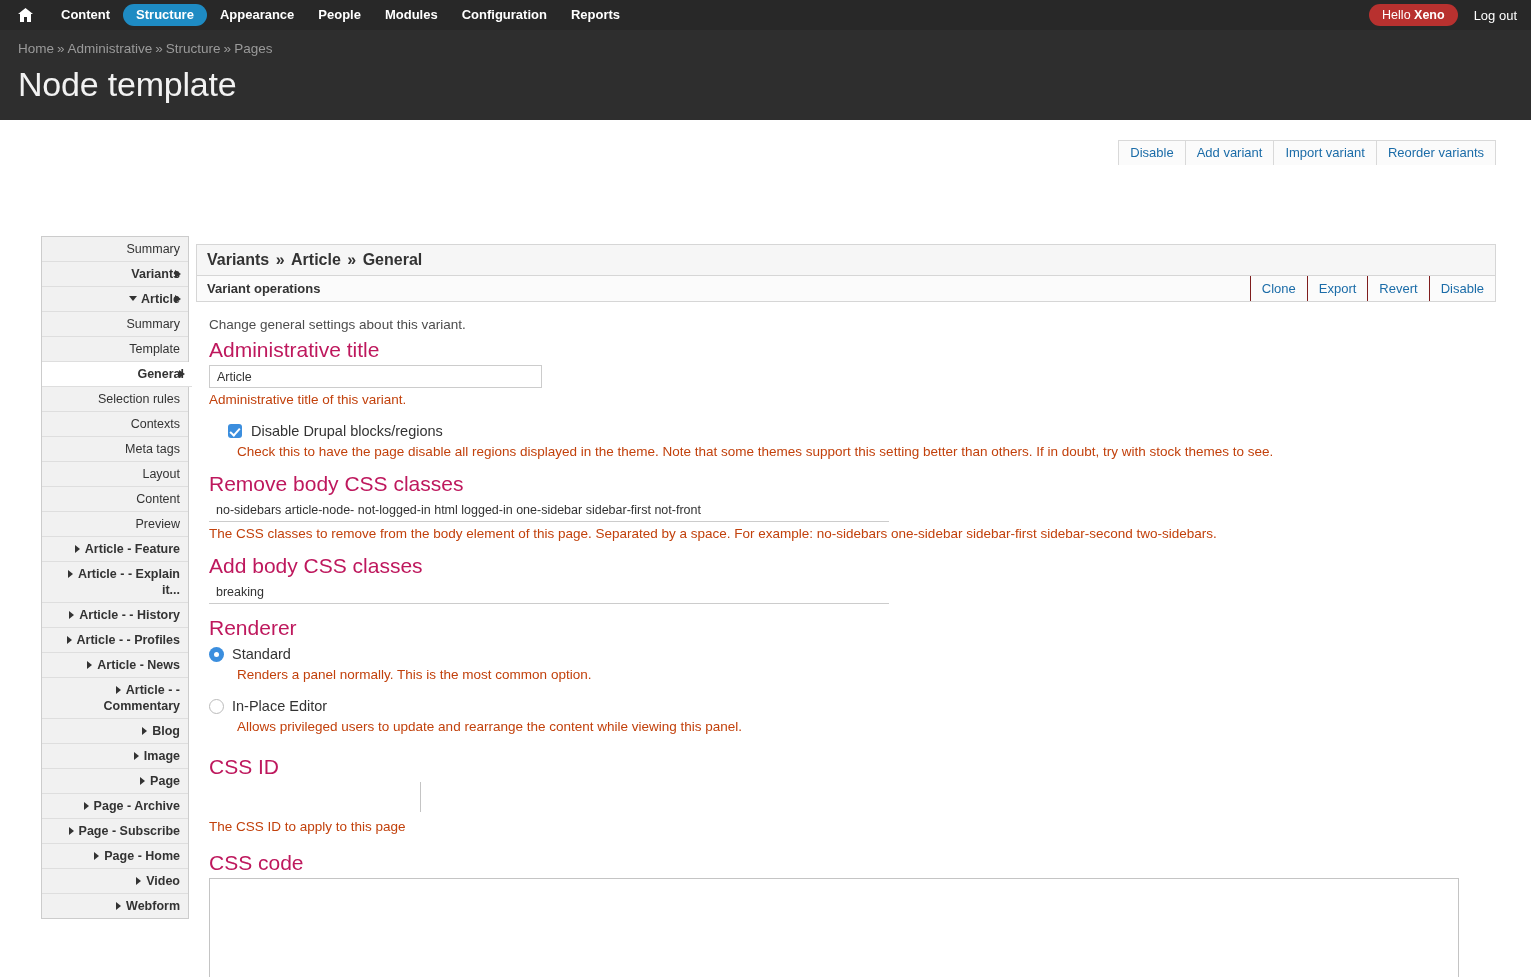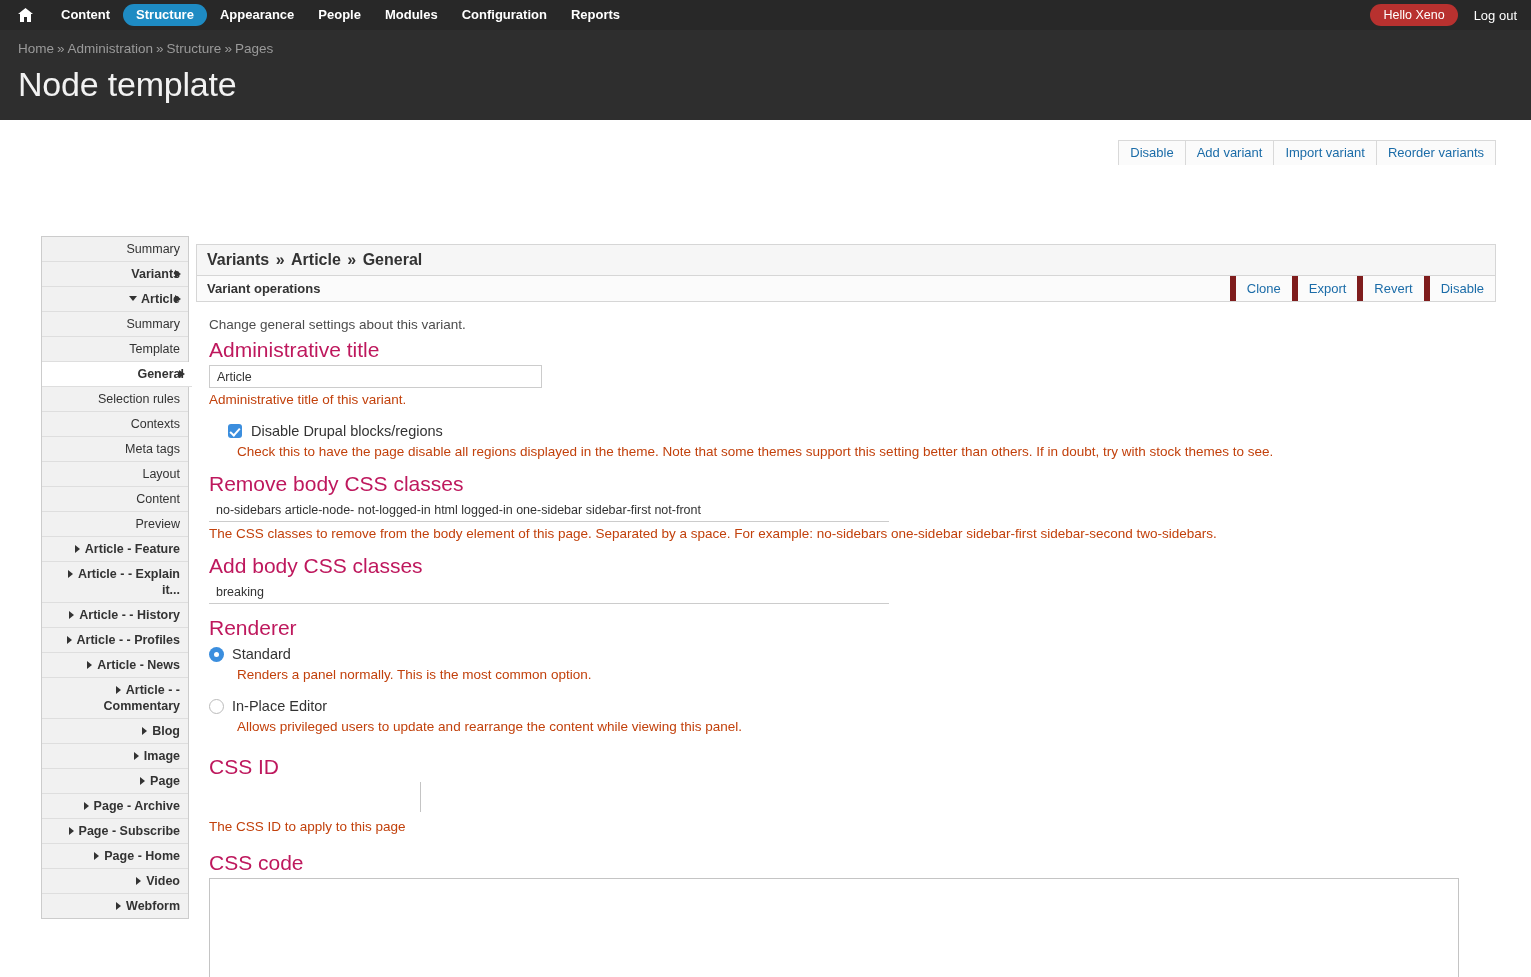--- a/index.html
+++ b/index.html
@@ -50,21 +50,21 @@
   .user-pill {
     background: #b8312f;
     color: #fff;
     font-size: 12.5px;
     border-radius: 11px;
     padding: 4px 13px;
     line-height: 14px;
     white-space: nowrap;
     cursor: pointer;
   }
-  .user-pill b { font-weight: normal; text-align: center; }
+  .user-pill b { font-weight: bold; text-align: center; }
   .logout-link {
     color: #fff;
     font-size: 13px;
     margin-left: 16px;
     white-space: nowrap;
     cursor: pointer;
   }
 
   
   .page-header {
@@ -217,21 +217,21 @@
   .ops-links {
     position: absolute;
     right: 0; top: 0;
     display: flex;
     height: 100%;
   }
   .ops-links .op {
     font-size: 13px;
     color: #1b6ca8;
     padding: 5px 11px;
-    border-left: 6px solid #7f1d1d;
+    border-left: 1px solid #7f1d1d;
     cursor: pointer;
     line-height: 16px;
     white-space: nowrap;
   }
 
   
   .form-area {
     padding: 14px 0 0 13px;
     width: 1270px;
   }
@@ -372,21 +372,21 @@
       <div class="menu-item">Configuration</div>
       <div class="menu-item">Reports</div>
     </div>
   <div class="bar-right">
     <div class="user-pill"><span>Hello </span><b>Xeno</b></div>
     <div class="logout-link">Log out</div>
   </div>
 </div>
 
 <div class="page-header">
-  <div class="breadcrumb" id="breadcrumb"><span class="crumb">Home</span><span class="sep">»</span><span class="crumb">Administration</span><span class="sep">»</span><span class="crumb">Structure</span><span class="sep">»</span><span class="crumb">Pages</span></div>
+  <div class="breadcrumb" id="breadcrumb"><span class="crumb">Home</span><span class="sep">»</span><span class="crumb">Administrative</span><span class="sep">»</span><span class="crumb">Structure</span><span class="sep">»</span><span class="crumb">Pages</span></div>
   <h1 class="page-title">Node template</h1>
 </div>
 
 <div class="content-wrap">
 
   <div class="top-actions" id="top-actions">
       <div class="act">Disable</div>
       <div class="act">Add variant</div>
       <div class="act">Import variant</div>
       <div class="act">Reorder variants</div>

